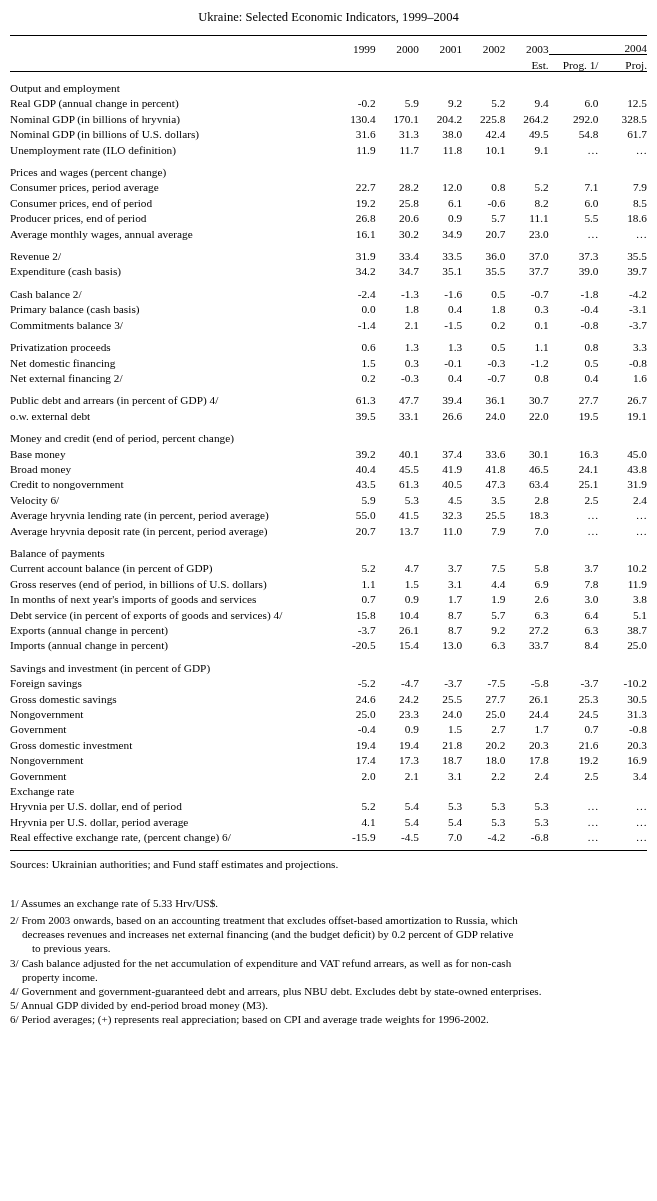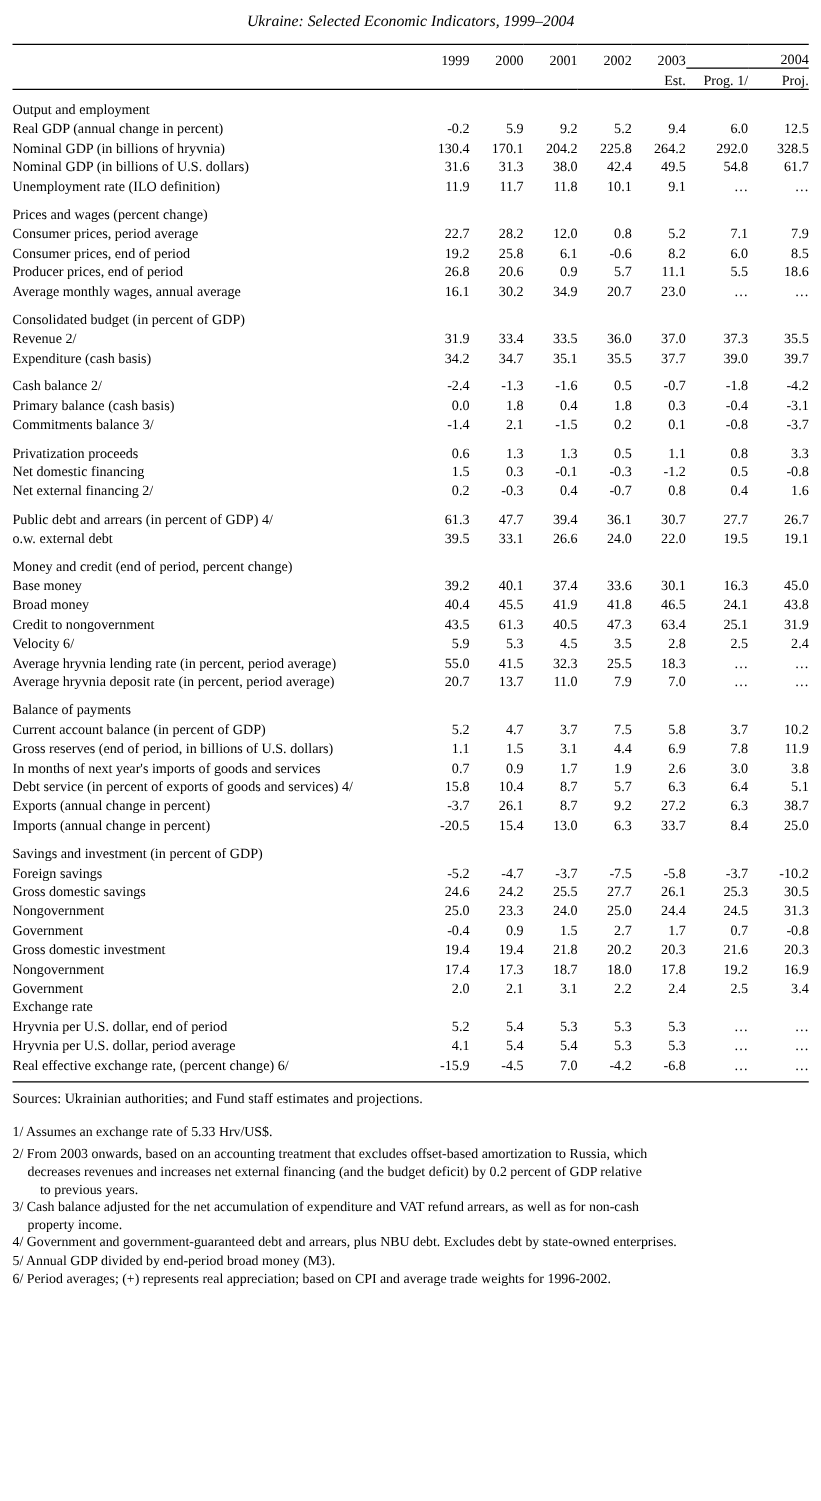--- a/index.html
+++ b/index.html
@@ -17,21 +17,20 @@
   .page {
     width: 657px;
     box-sizing: border-box;
     padding: 8px 10px 6px 10px;
   }
   .doc-title {
     text-align: center;
     font-size: 12.6px;
     font-family: "Liberation Serif", "DejaVu Serif", serif;
     margin: 2px 0 10px 0;
-    font-style: italic;
   }
   table.main {
     width: 100%;
     border-collapse: collapse;
     font-size: 11.3px;
   }
   table.main td, table.main th {
     padding: 0;
     vertical-align: bottom;
     font-weight: normal;
@@ -93,21 +92,21 @@
   }
   .ind1 { padding-left: 10px; }
   .ind2 { padding-left: 20px; }
   .footnotes {
     margin-top: 2px;
     font-size: 11.1px;
     line-height: 14.2px;
   }
   .src {
     margin-top: 7px;
-    margin-bottom: 14px;
+    margin-bottom: 26px;
     font-size: 11.3px;
   }
   .fn {
     margin: 0 0 0 0;
     text-indent: 0;
   }
   .fn-cont {
     padding-left: 12px;
   }
   .fn-cont2 {
@@ -266,30 +265,20 @@
           <td class="num">30.2</td>
           <td class="num">34.9</td>
           <td class="num">20.7</td>
           <td class="num">23.0</td>
           <td class="num-wide">…</td>
           <td class="num-wide">…</td>
         </tr>
         <tr class="spacer">
           <td colspan="8"></td>
         </tr>
-        <tr class="row section">
-          <td class="col-label">Consolidated budget (in percent of GDP)</td>
-          <td class="num"></td>
-          <td class="num"></td>
-          <td class="num"></td>
-          <td class="num"></td>
-          <td class="num"></td>
-          <td class="num-wide"></td>
-          <td class="num-wide"></td>
-        </tr>
         <tr class="row">
           <td class="col-label ind1">Revenue 2/</td>
           <td class="num">31.9</td>
           <td class="num">33.4</td>
           <td class="num">33.5</td>
           <td class="num">36.0</td>
           <td class="num">37.0</td>
           <td class="num-wide">37.3</td>
           <td class="num-wide">35.5</td>
         </tr>

